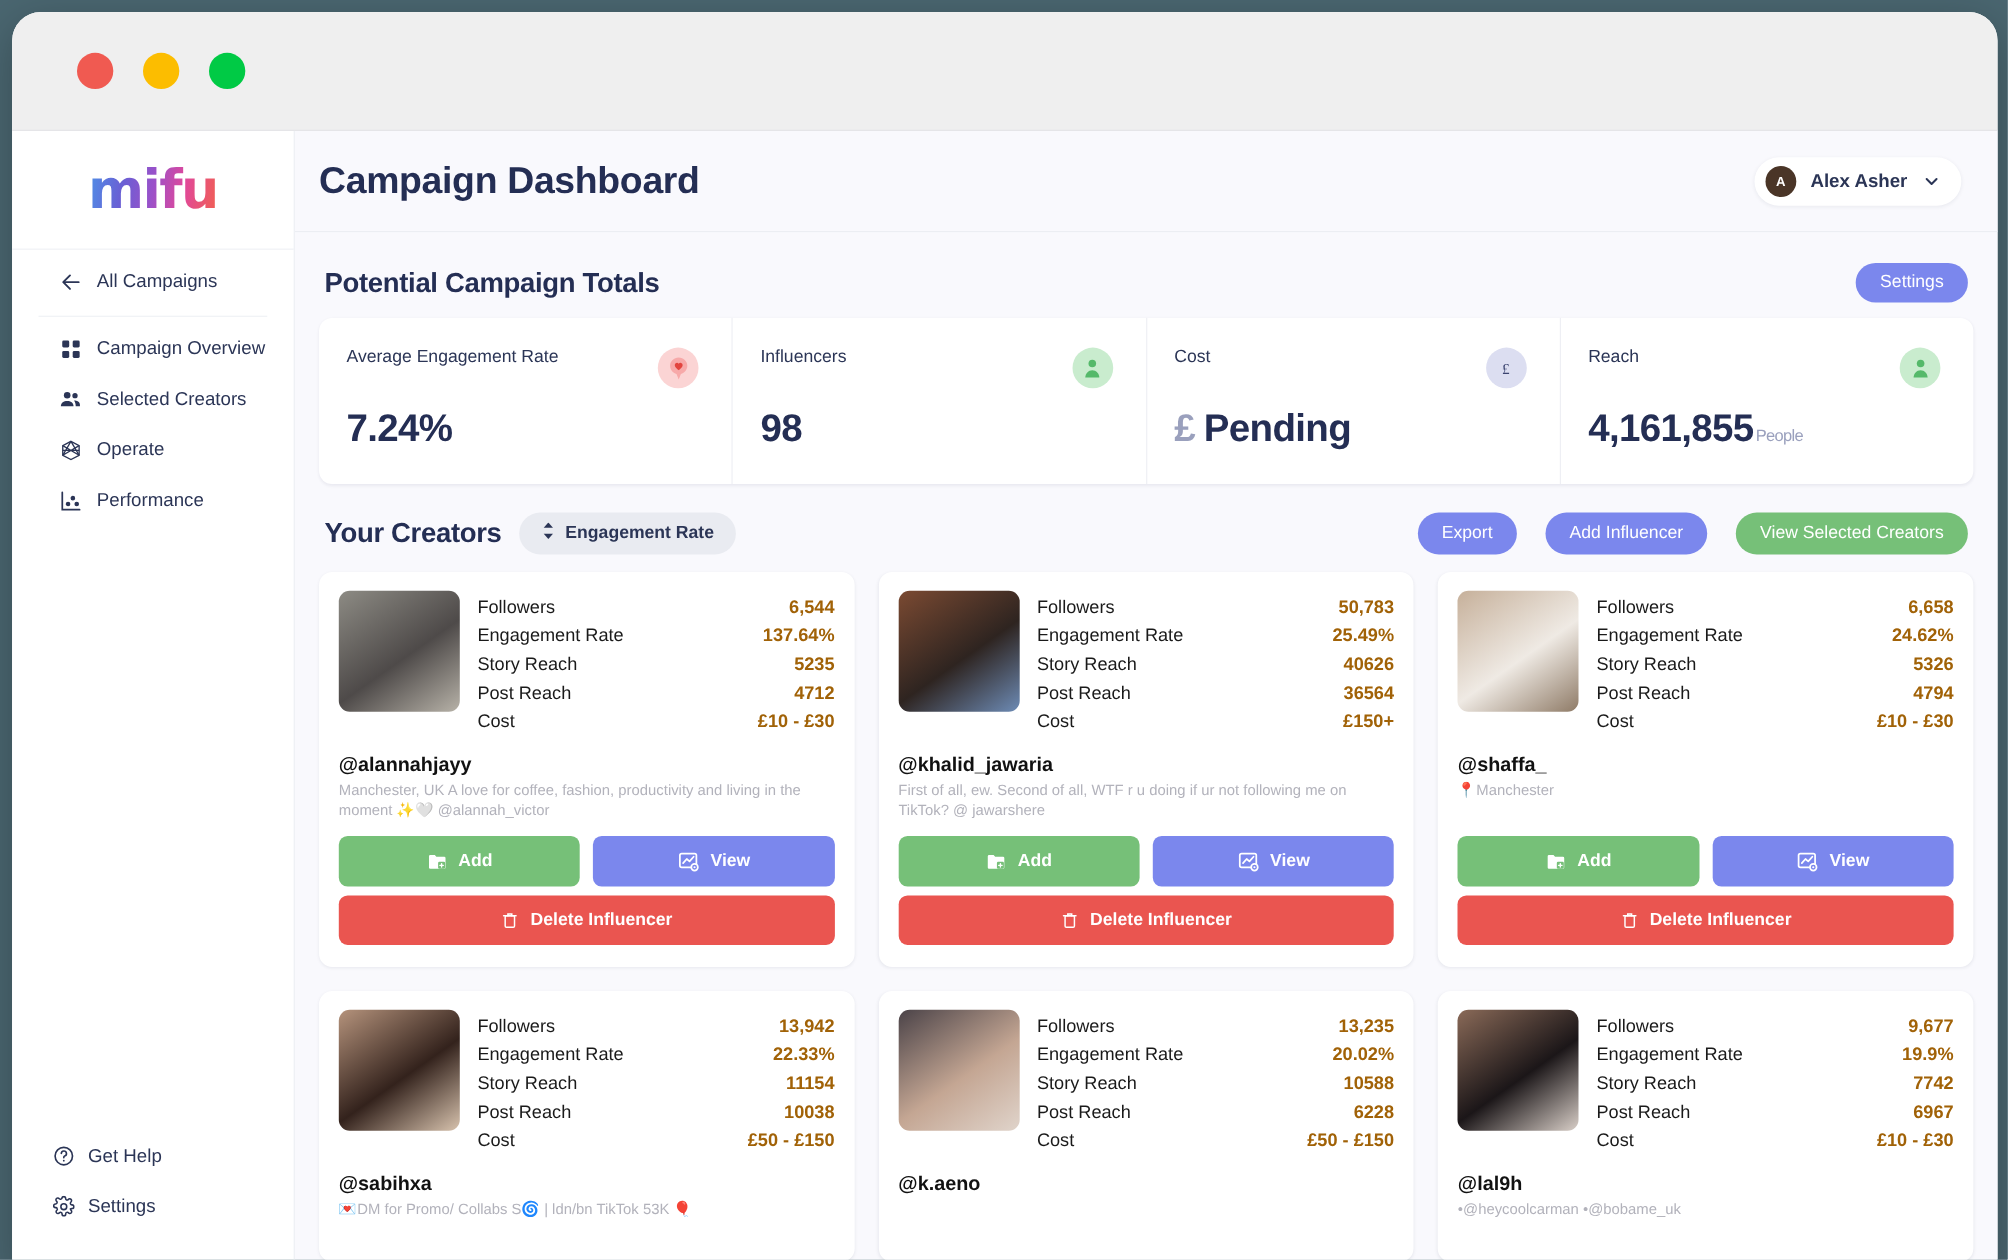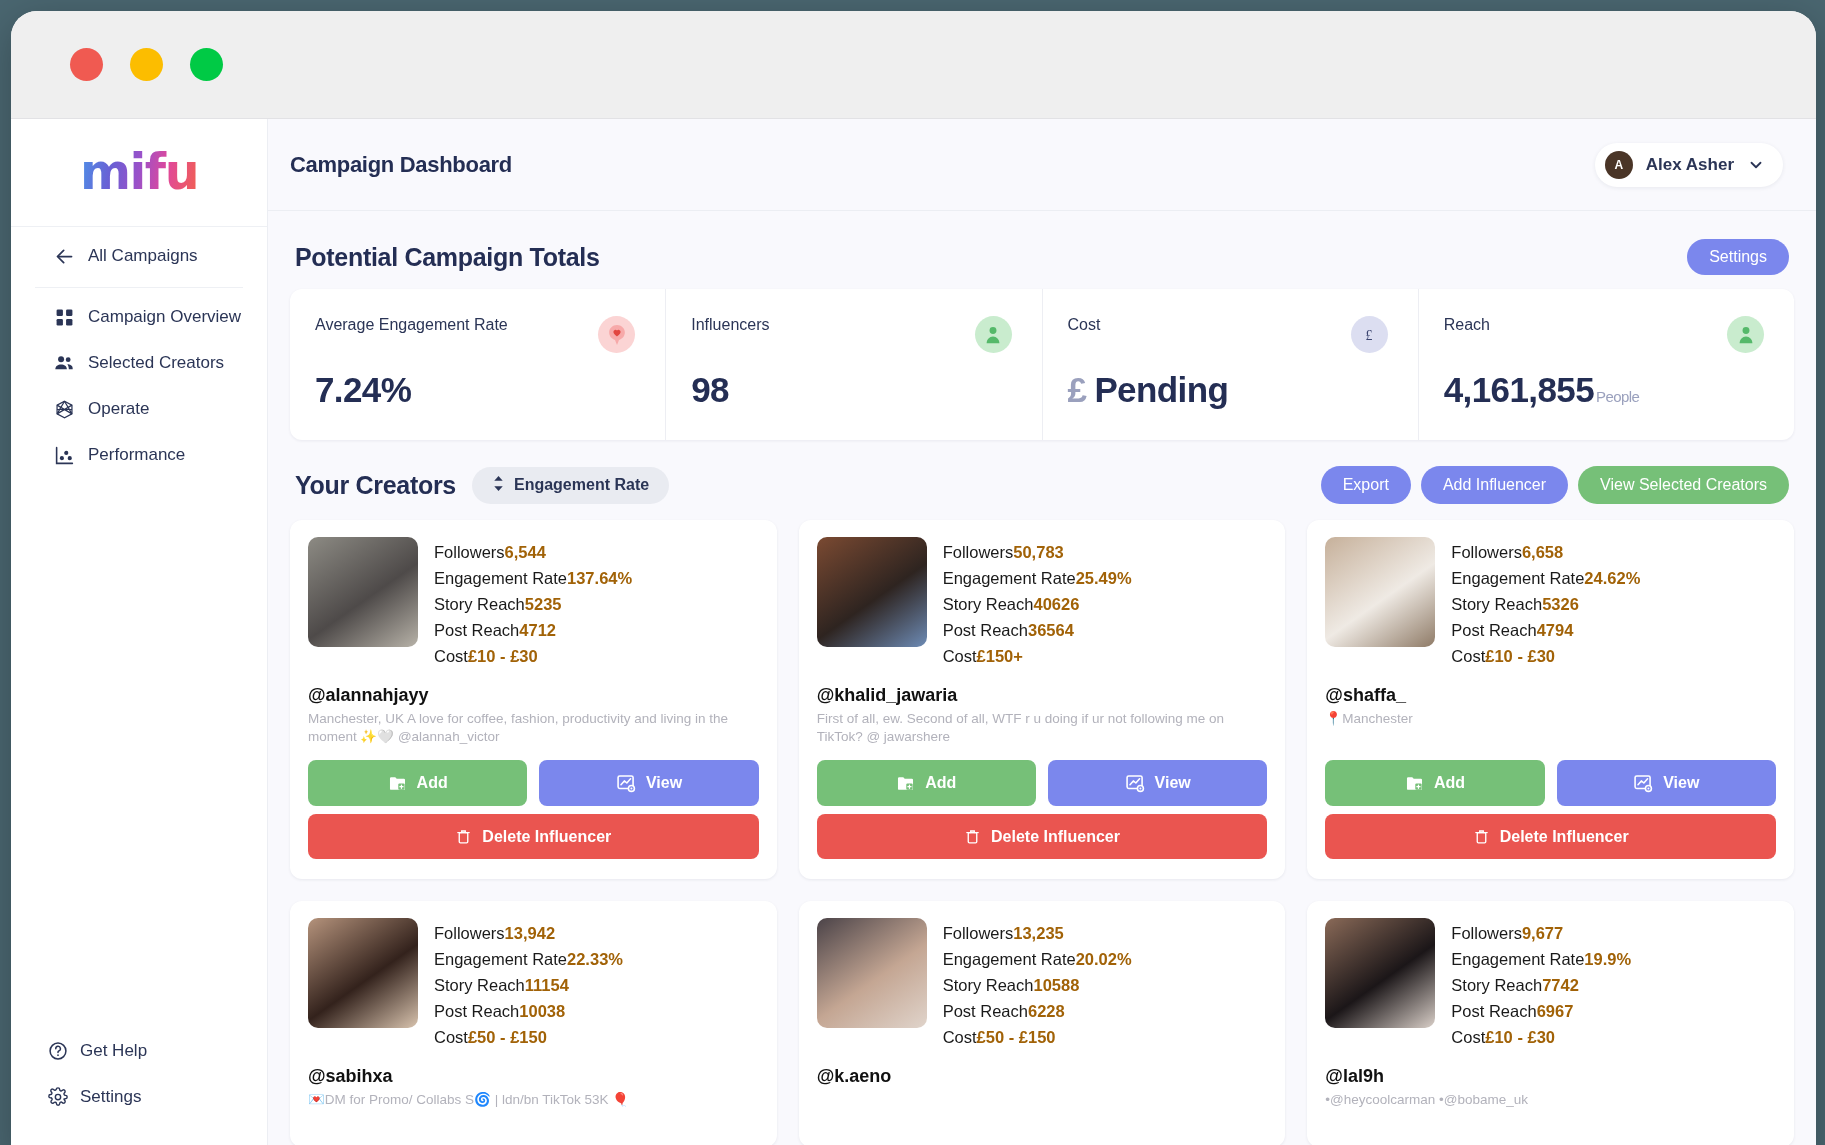--- a/index.html
+++ b/index.html
@@ -88,21 +88,21 @@
     overflow: hidden;
   }
   .topbar {
     height: 92px;
     flex: 0 0 92px;
     display: flex; align-items: center; justify-content: space-between;
     padding: 0 33px 0 22px;
     border-bottom: 1px solid #eceef3;
     background: #f9f9fd;
   }
-  .page-title { font-size: 22px; font-weight: bold; color: #242e54; letter-spacing: -0.3px; }
+  .page-title { font-size: 34px; font-weight: bold; color: #242e54; letter-spacing: -0.3px; }
   .user-chip {
     display: flex; align-items: center; gap: 13px;
     background: #ffffff;
     border-radius: 24px;
     padding: 8px 18px 8px 10px;
     box-shadow: 0 1px 4px rgba(30,35,70,0.08);
     cursor: pointer;
   }
   .avatar {
     width: 28px; height: 28px; border-radius: 50%;
@@ -167,21 +167,21 @@
     padding: 22px 5px 16px 5px;
   }
   .creators-left { display: flex; align-items: center; gap: 16px; }
   .sort-pill {
     display: flex; align-items: center; gap: 9px;
     background: #e9ebf1; border: none;
     border-radius: 20px; padding: 9px 20px;
     font-size: 16px; font-weight: bold; color: #2b3556;
     cursor: pointer; font-family: inherit;
   }
-  .creators-actions { display: flex; gap: 10px; }
+  .creators-actions { display: flex; gap: 26px; }
   .act-btn {
     border: none; border-radius: 20px;
     padding: 10px 22px; font-size: 16px; color: #fff;
     cursor: pointer; font-family: inherit;
   }
   .act-btn.purple { background: #7b87ed; }
   .act-btn.green { background: #76c078; }
 
   .grid {
     display: grid;
@@ -197,21 +197,21 @@
   .card-top { display: flex; gap: 16px; }
   .thumb {
     width: 110px; height: 110px; flex: 0 0 110px;
     border-radius: 10px;
     background-size: cover; background-position: center;
     overflow: hidden;
     position: relative;
   }
   .stats-list { flex: 1; display: flex; flex-direction: column; gap: 0px; padding-top: 2px; }
   .stat-row {
-    display: flex; justify-content: flex-start; align-items: baseline;
+    display: flex; justify-content: space-between; align-items: baseline;
     font-size: 16.5px; color: #1f1f1f;
     line-height: 26px;
   }
   .stat-row .k { color: #1a1a1a; }
   .stat-row .v { font-weight: bold; color: #a16207; }
   .handle { font-size: 18px; font-weight: bold; color: #111; margin-top: 16px; }
   .bio {
     font-size: 13.5px; color: #b2b2bb; line-height: 18px;
     margin-top: 4px; min-height: 36px;
     overflow: hidden;

